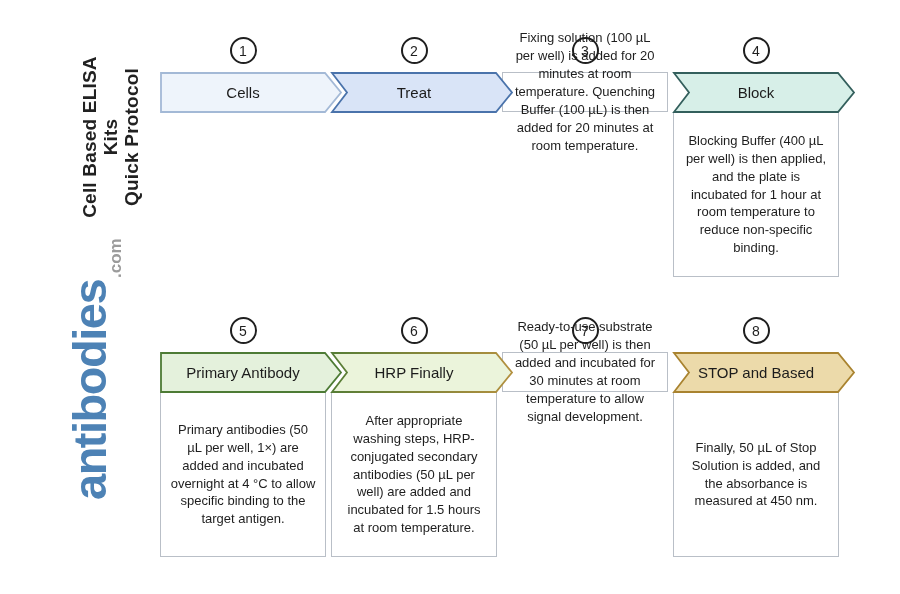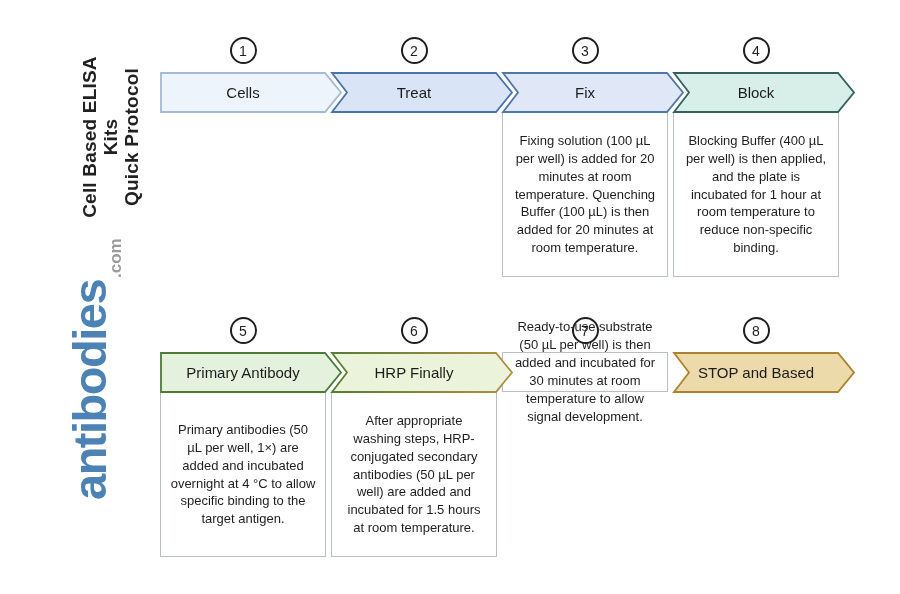--- a/index.html
+++ b/index.html
@@ -94,26 +94,20 @@
       <span class="arrow-label">Treat</span>
     </div>
   </div>
 
   <div class="step">
     <div class="circle-wrap">
       <div class="circle">
         <span>3</span>
       </div>
     </div>
-    <div class="arrow-wrap">
-      <svg class="arrow-svg" width="182" height="41" viewBox="0 0 182 41">
-        <polygon points="1,1 165,1 181,20.5 165,40 1,40 16,20.5" stroke-width="1.8" fill="#e0e8f8" stroke="#4f76a6"></polygon>
-      </svg>
-      <span class="arrow-label">Fix</span>
-    </div>
     <div class="desc-box">
       <p class="desc">Fixing solution (100 µL per well) is added for 20 minutes at room temperature. Quenching Buffer (100 µL) is then added for 20 minutes at room temperature.</p>
     </div>
   </div>
 
   <div class="step">
     <div class="circle-wrap">
       <div class="circle">
         <span>4</span>
       </div>
@@ -183,15 +177,18 @@
       <div class="circle">
         <span>8</span>
       </div>
     </div>
     <div class="arrow-wrap">
       <svg class="arrow-svg" width="182" height="41" viewBox="0 0 182 41">
         <polygon points="1,1 165,1 181,20.5 165,40 1,40 16,20.5" stroke-width="1.8" fill="#ecdaaa" stroke="#a9832f"></polygon>
       </svg>
       <span class="arrow-label">STOP and Based</span>
     </div>
+    <div class="desc-box">
+      <p class="desc">Finally, 50 µL of Stop Solution is added, and the absorbance is measured at 450 nm.</p>
+    </div>
   </div>
 
 </div>
 
 </body></html>

